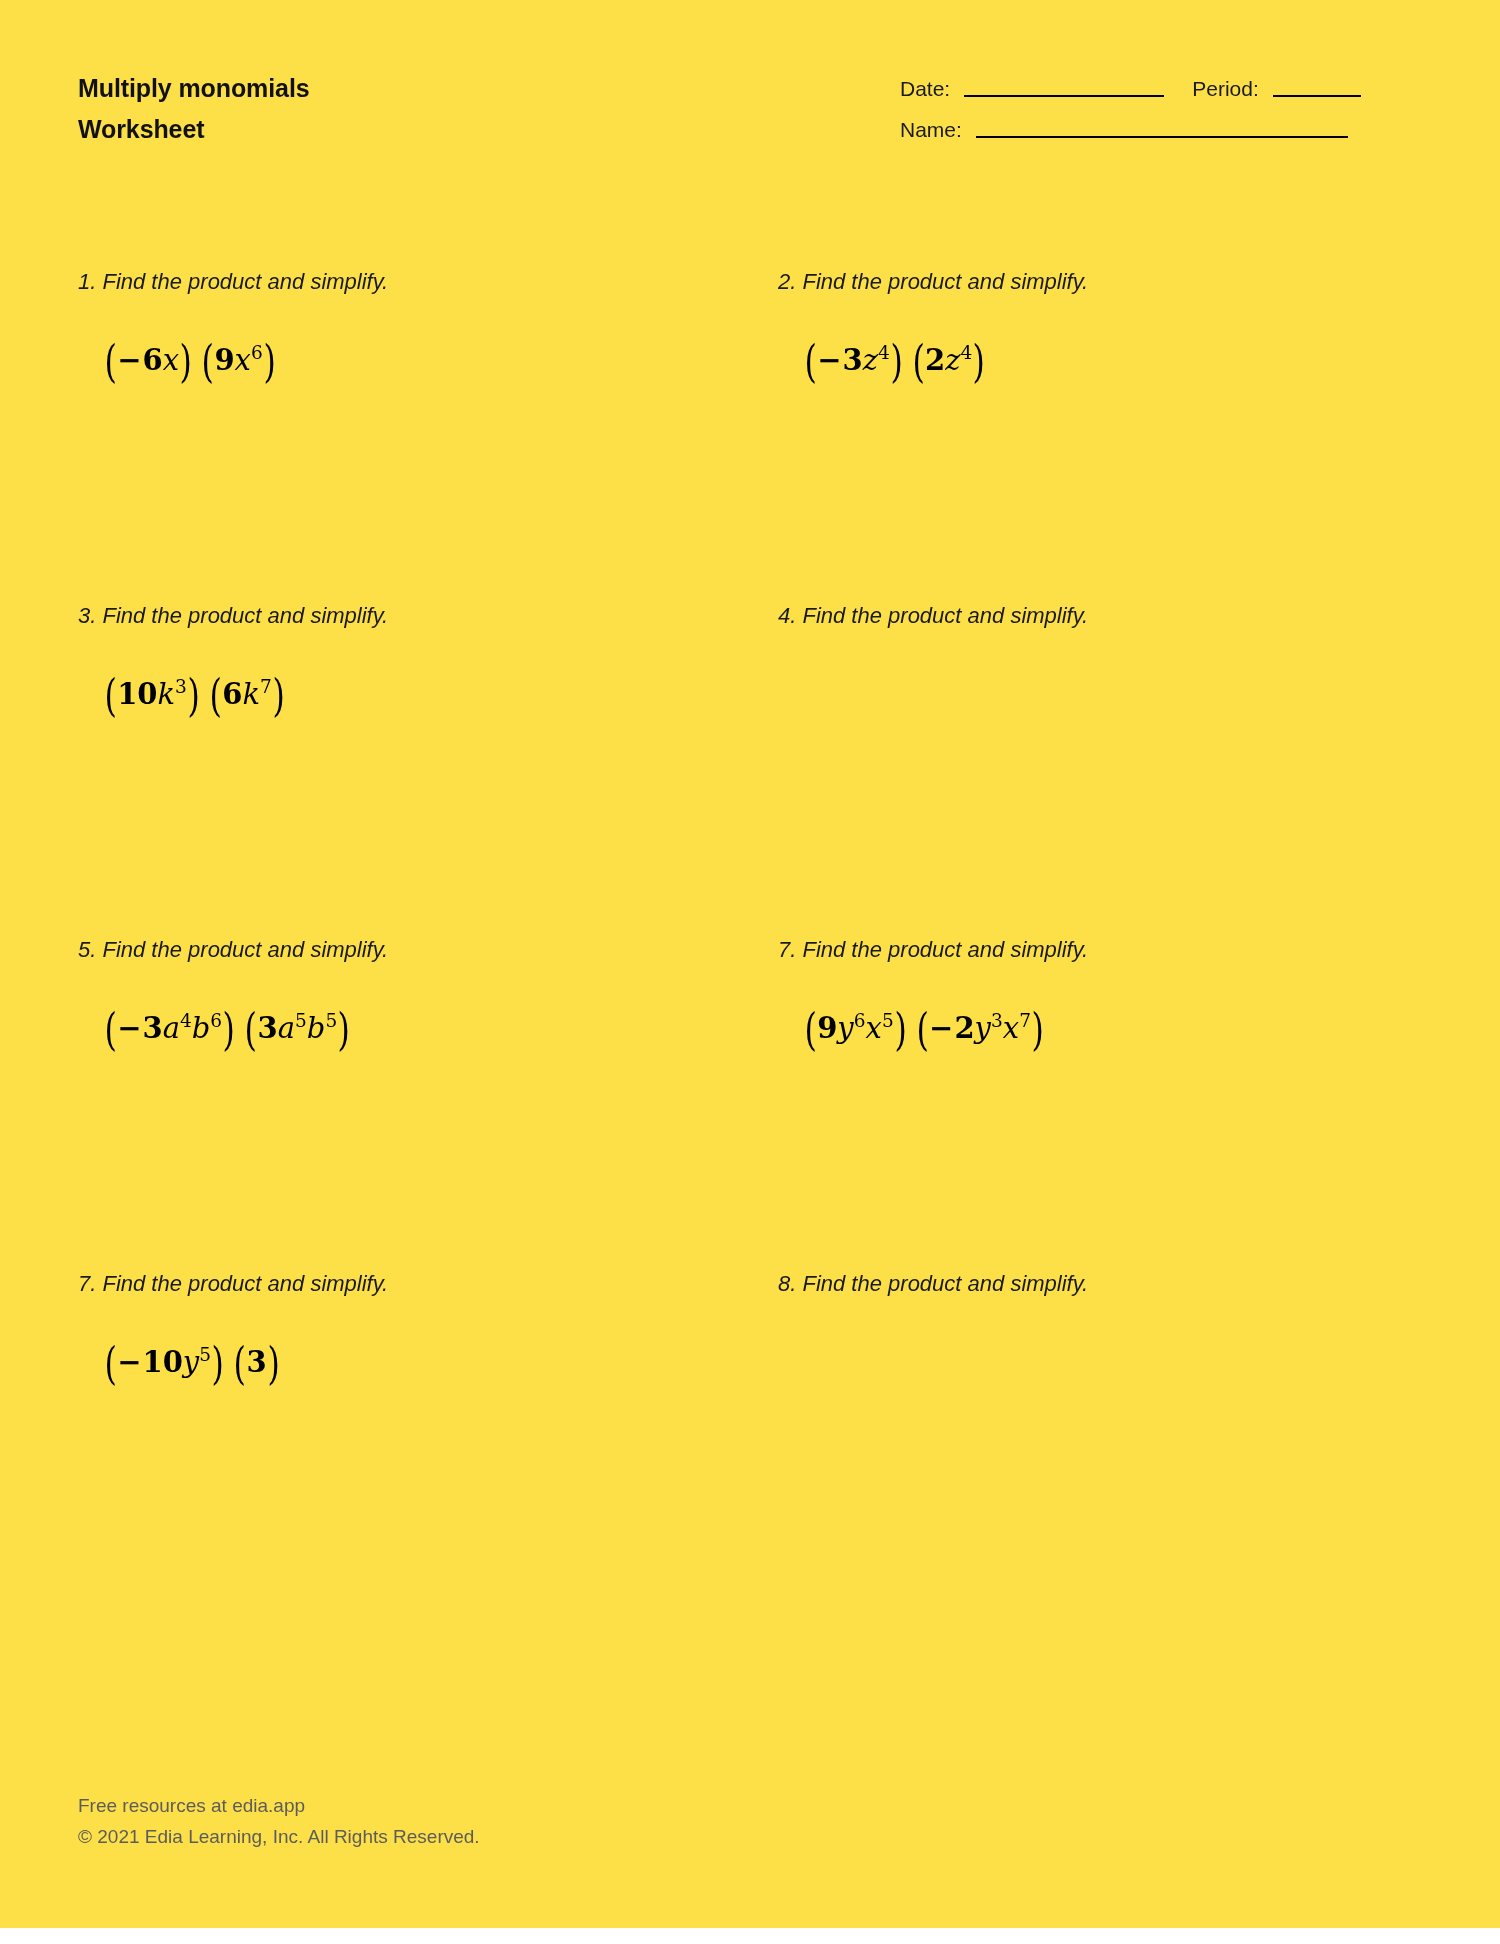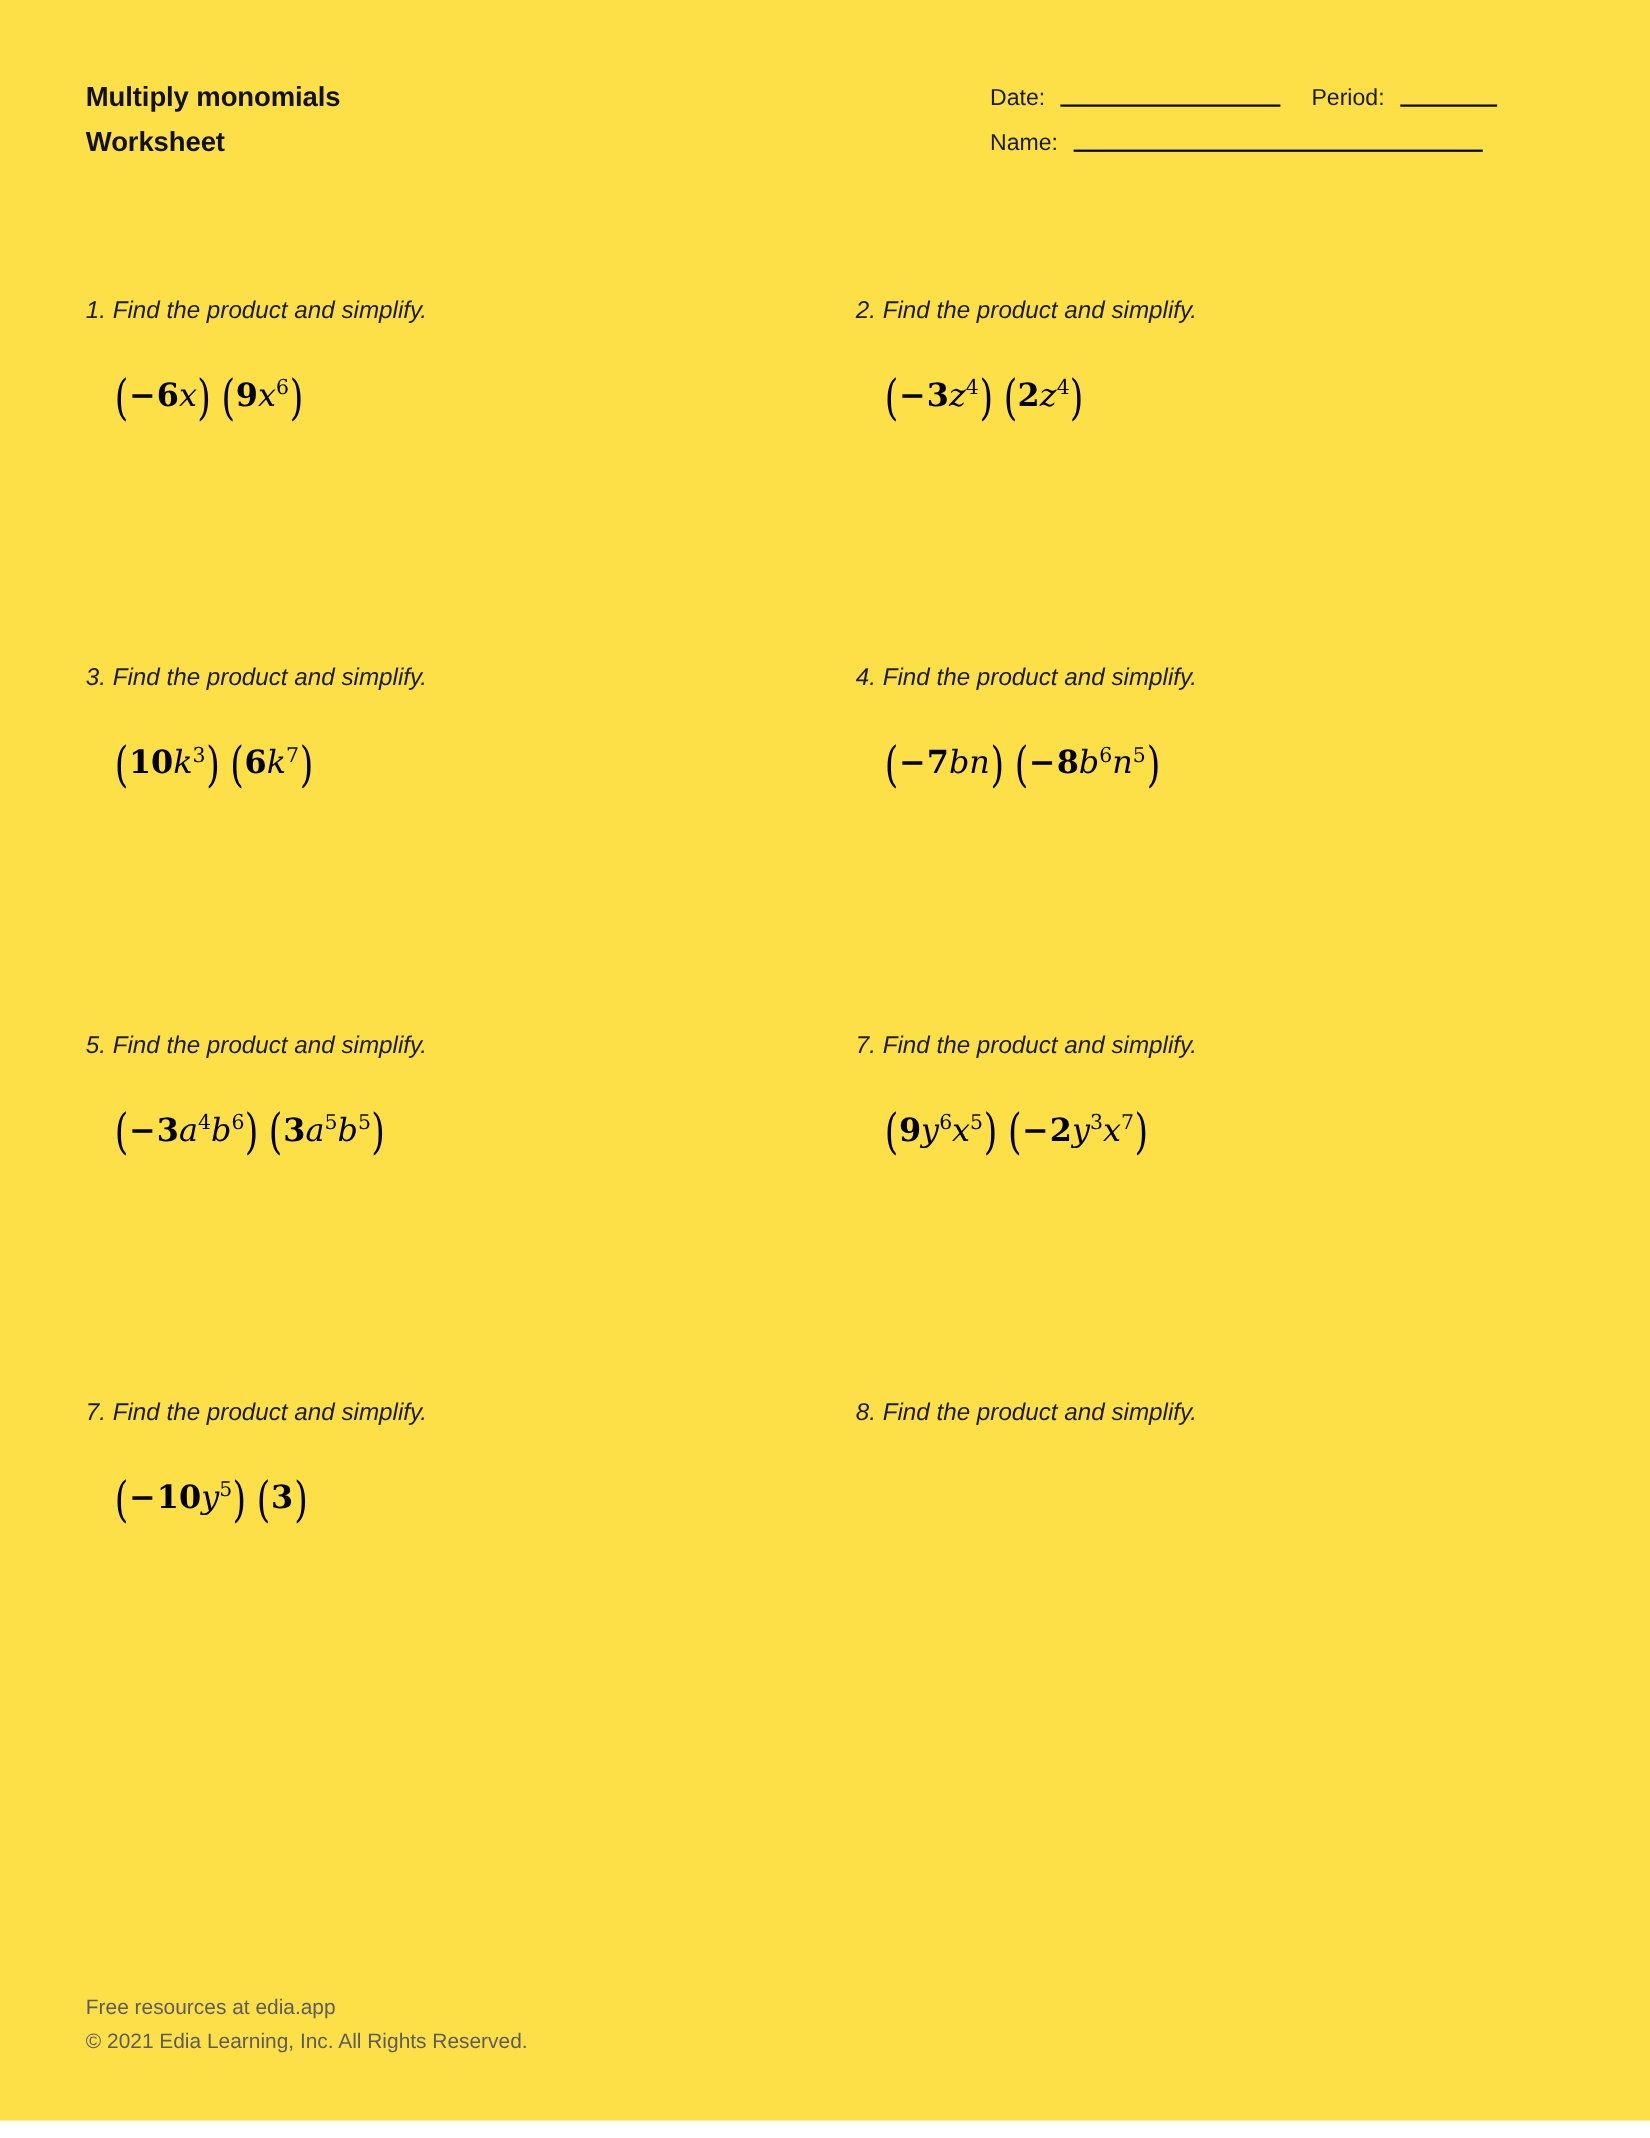--- a/index.html
+++ b/index.html
@@ -127,21 +127,21 @@
     line-height: 0;
     font-style: normal;
     font-weight: normal;
   }
   .expr .grp { margin-right: 9px; }
 
   
   .footer {
     position: absolute;
     left: 78px;
-    bottom: 56px;
+    bottom: 76px;
     color: #5c5c5c;
     font-size: 19px;
     line-height: 31px;
   }
   .footer div { white-space: nowrap; }
 </style>
 </head>
 <body>
 
 <div class="page">
@@ -188,23 +188,20 @@
 
     <div class="prow">
       <div class="cell left">
         <div class="prompt">3. Find the product and simplify.</div>
         <div class="expr">
           <span class="grp"><span class="par">(</span><span class="num">10</span><span class="var">k</span><sup>3</sup><span class="par">)</span></span><span class="grp"><span class="par">(</span><span class="num">6</span><span class="var">k</span><sup>7</sup><span class="par">)</span></span>
         </div>
       </div>
       <div class="cell right">
         <div class="prompt">4. Find the product and simplify.</div>
-        <div class="expr">
-          <span class="grp"><span class="par">(</span><span class="minus">−</span><span class="num">7</span><span class="var">bn</span><span class="par">)</span></span><span class="grp"><span class="par">(</span><span class="minus">−</span><span class="num">8</span><span class="var">b</span><sup>6</sup><span class="var">n</span><sup>5</sup><span class="par">)</span></span>
-        </div>
       </div>
     </div>
 
     <div class="prow">
       <div class="cell left">
         <div class="prompt">5. Find the product and simplify.</div>
         <div class="expr">
           <span class="grp"><span class="par">(</span><span class="minus">−</span><span class="num">3</span><span class="var">a</span><sup>4</sup><span class="var">b</span><sup>6</sup><span class="par">)</span></span><span class="grp"><span class="par">(</span><span class="num">3</span><span class="var">a</span><sup>5</sup><span class="var">b</span><sup>5</sup><span class="par">)</span></span>
         </div>
       </div>

